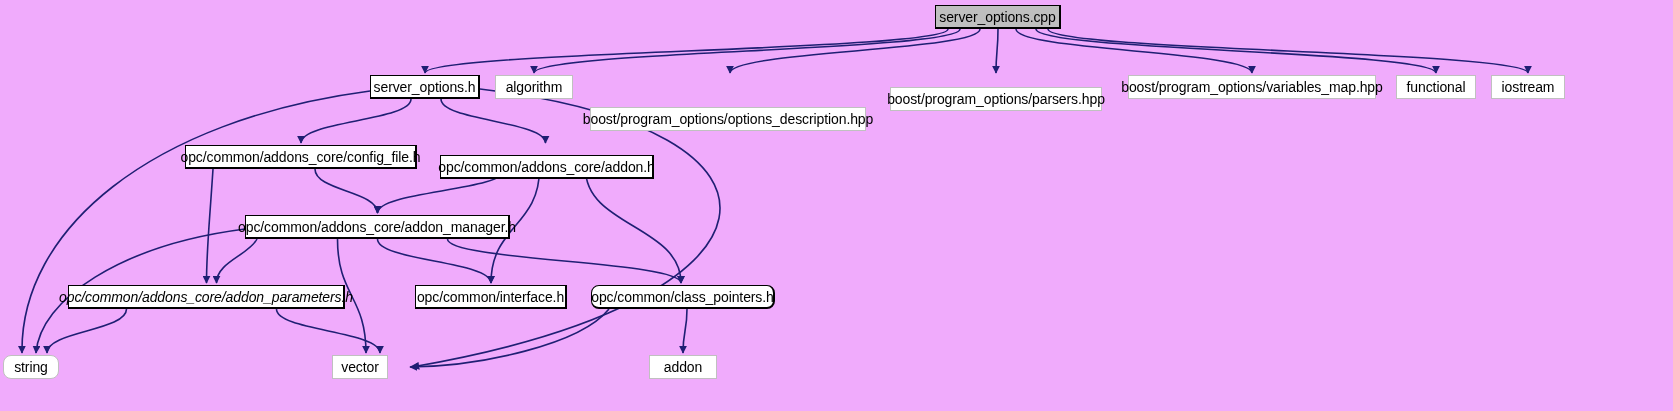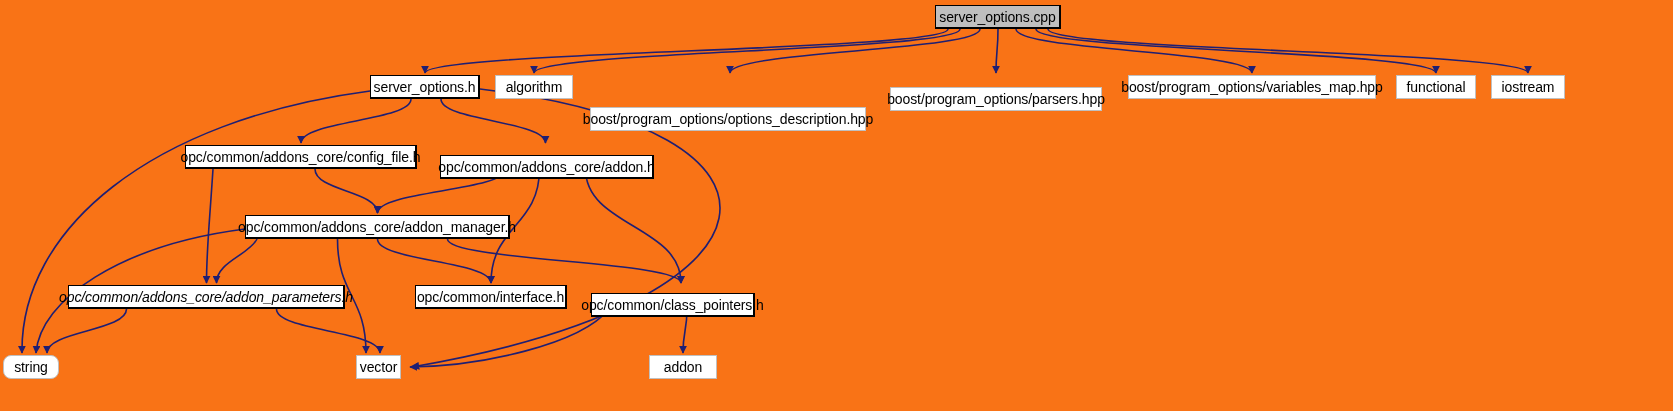--- a/index.html
+++ b/index.html
@@ -7,21 +7,21 @@
     padding: 0;
     background: #ffffff;
   }
   body {
     font-family: "Liberation Sans", sans-serif;
   }
   #graph-canvas {
     position: relative;
     width: 1673px;
     height: 411px;
-    background: #f97316;
+    background: #f0abfc;
     overflow: hidden;
   }
   #edge-layer {
     position: absolute;
     left: 0;
     top: 0;
     width: 1673px;
     height: 411px;
     pointer-events: none;
   }
@@ -129,27 +129,27 @@
       </div>
       <div class="gnode bold-border" style="left: 245px; top: 215px; width: 265px; height: 24px;">
         <span class="lbl">opc/common/addons_core/addon_manager.h</span>
       </div>
       <div class="gnode bold-border" style="left: 68px; top: 285px; width: 277px; height: 24px; font-style: italic;">
         <span class="lbl">opc/common/addons_core/addon_parameters.h</span>
       </div>
       <div class="gnode bold-border" style="left: 415px; top: 285px; width: 152px; height: 24px;">
         <span class="lbl">opc/common/interface.h</span>
       </div>
-      <div class="gnode bold-border" style="left: 591px; top: 293px; width: 164px; height: 24px;">
+      <div class="gnode bold-border" style="left: 591px; top: 285px; width: 184px; height: 24px; border-radius: 8px;">
         <span class="lbl">opc/common/class_pointers.h</span>
       </div>
       <div class="gnode" style="left: 3px; top: 355px; width: 56px; height: 24px; border-radius: 8px;">
         <span class="lbl">string</span>
       </div>
-      <div class="gnode" style="left: 356px; top: 355px; width: 45px; height: 24px;">
+      <div class="gnode" style="left: 332px; top: 355px; width: 56px; height: 24px;">
         <span class="lbl">vector</span>
       </div>
       <div class="gnode" style="left: 649px; top: 355px; width: 68px; height: 24px;">
         <span class="lbl">addon</span>
       </div>
     </div>
 
 </div>
 
 </body></html>

